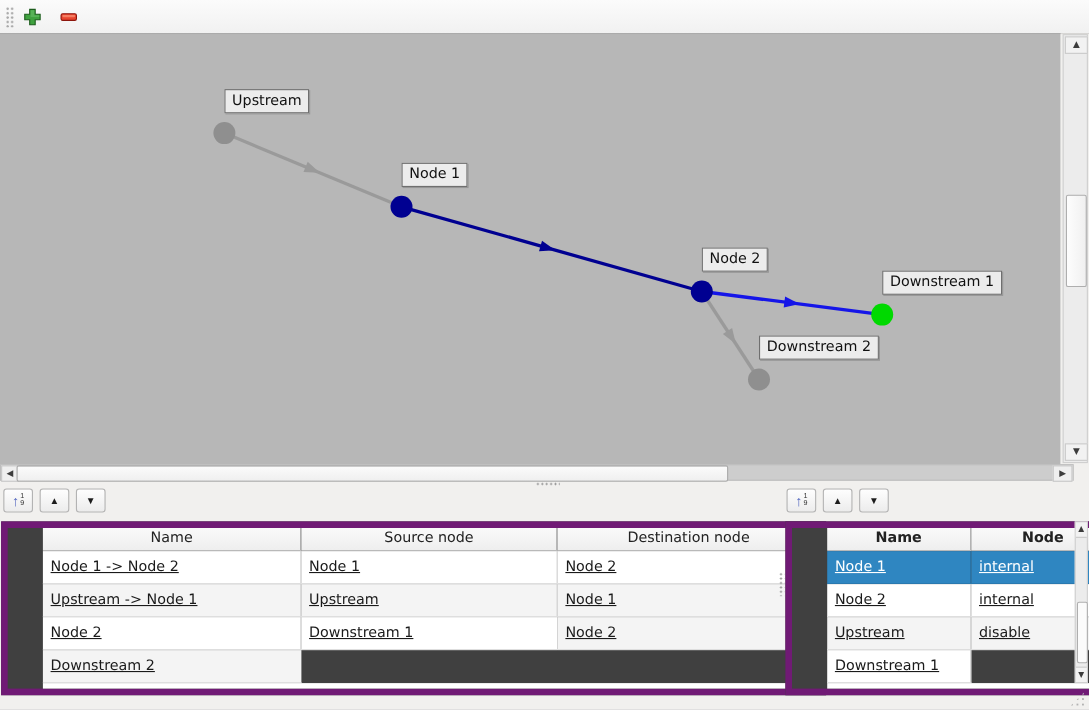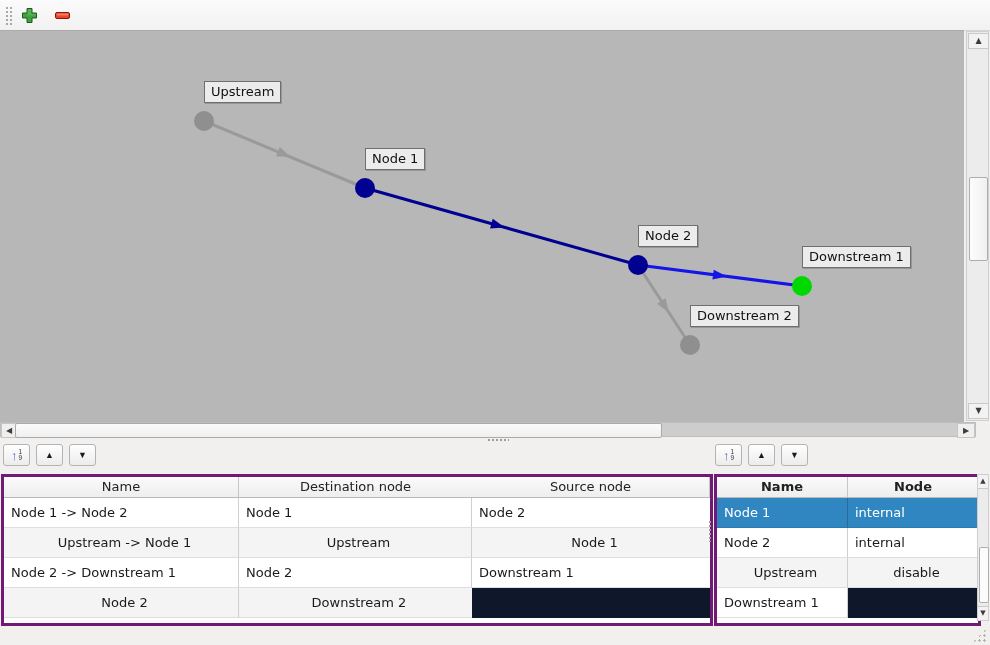--- a/index.html
+++ b/index.html
@@ -55,30 +55,30 @@
   
   .p-btn{position:absolute;top:444px;width:27px;height:22px;border:1px solid #b3b3b3;border-radius:3px;
     background:linear-gradient(#fefefe,#ececec);display:flex;align-items:center;justify-content:center;
     padding:0;cursor:pointer;}
   .p-btn .tri{font-size:9px;color:#1c1c1c;line-height:9px;}
   .sort-ic{display:flex;align-items:center;}
   .sort-ic .ar{color:#5468c0;font-weight:bold;font-size:13px;line-height:13px;}
   .sort-ic .dg{display:flex;flex-direction:column;font-size:6.5px;color:#333;line-height:6px;margin-left:1px;}
 
   
-  .dtable{position:absolute;top:474px;background:#0f172a;border:3px solid #701a75;box-sizing:content-box;
-    display:grid;}
+  .dtable{position:absolute;top:474px;background:#404040;border:6px solid #701a75;box-sizing:content-box;
+    display:grid;padding-left:32px;}
   .dtable .thead{background:linear-gradient(#fafafa,#eeeeee);border-right:1px solid #c6c6c6;
     border-bottom:1px solid #b9b9b9;text-align:center;height:20px;line-height:20px;
     color:#222;overflow:hidden;white-space:nowrap;}
   .dtable .thead.last{border-right:none;}
   .dtable .tcell{border-right:1px solid #cfcfcf;border-bottom:1px solid #dedede;
-    padding-left:7px;height:29px;line-height:29px;white-space:nowrap;overflow:hidden;background:#fff;}
+    padding-left:7px;height:29px;line-height:29px;white-space:nowrap;overflow:hidden;background:#fff;text-decoration:underline;}
   .dtable .tcell.last{border-right:none;}
-  .dtable .alt{background:#f4f4f4;text-align:center;}
+  .dtable .alt{background:#f4f4f4;}
   .dtable .sel{background:var(--sel-color,#2f86c1);color:#fff;border-bottom-color:#2a79af;
     border-right-color:rgba(0,0,0,.18);}
   .dtable .filler{grid-column:1/-1;height:5px;background:#fff;}
   .ltable{left:1px;width:706px;grid-template-columns:235px 233px 238px;}
   .rtable{left:714px;width:261px;grid-template-columns:131px 130px;}
   .rtable .thead{font-weight:bold;}
 
   
   .tscroll{position:absolute;left:977px;top:474px;width:12px;height:147px;
     background:#ececec;border:1px solid #cfcfcf;box-sizing:border-box;}
@@ -183,32 +183,31 @@
   </button>
   <button class="p-btn" style="left:748px;">
     <span class="tri">▲</span>
   </button>
   <button class="p-btn" style="left:781px;">
     <span class="tri">▼</span>
   </button>
 
   <div class="dtable ltable">
     <div class="thead">Name</div>
+    <div class="thead">Source node</div>
     <div class="thead last">Destination node</div>
-    <div class="thead">Source node</div>
 
     <div class="tcell">Node 1 -&gt; Node 2</div>
     <div class="tcell">Node 1</div>
     <div class="tcell last">Node 2</div>
 
     <div class="tcell alt">Upstream -&gt; Node 1</div>
     <div class="tcell alt">Upstream</div>
     <div class="tcell alt last">Node 1</div>
 
-    <div class="tcell">Node 2 -&gt; Downstream 1</div>
     <div class="tcell">Node 2</div>
     <div class="tcell last">Downstream 1</div>
 
     <div class="tcell alt">Node 2</div>
     <div class="tcell alt last">Downstream 2</div>
 
     <div class="filler"></div>
   </div>
 
   <div class="panel-splitter"></div>

